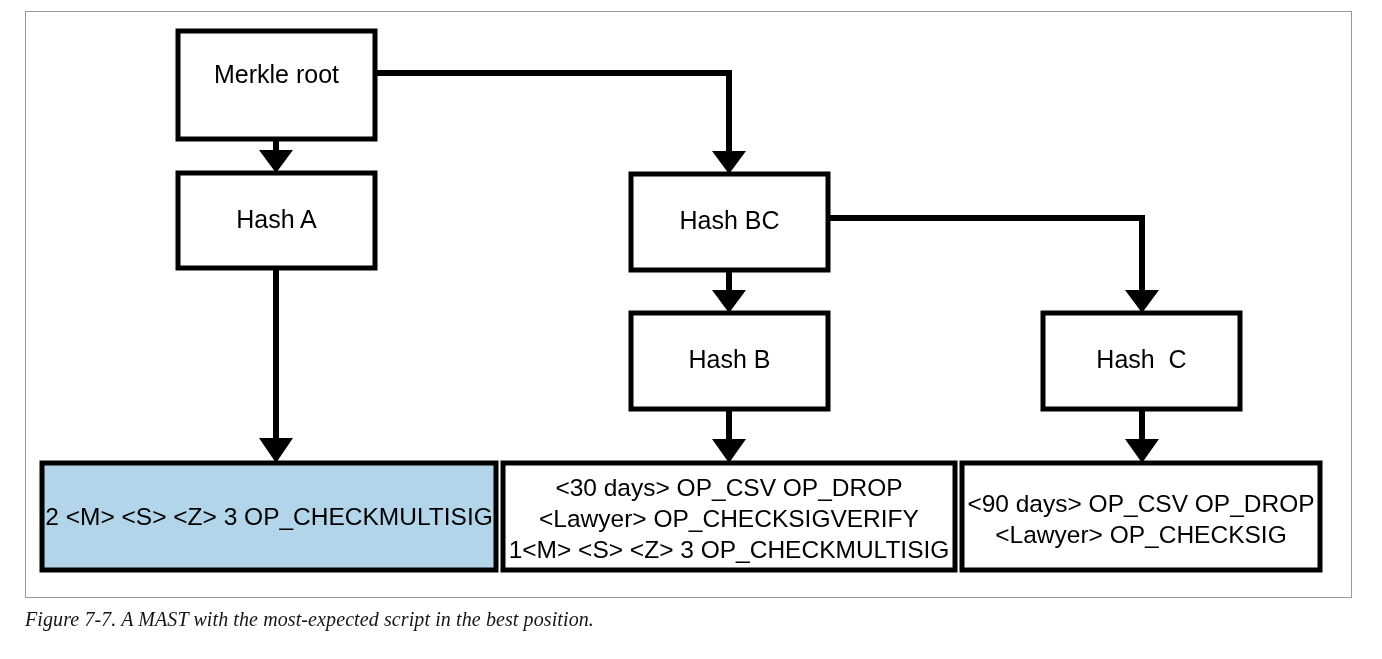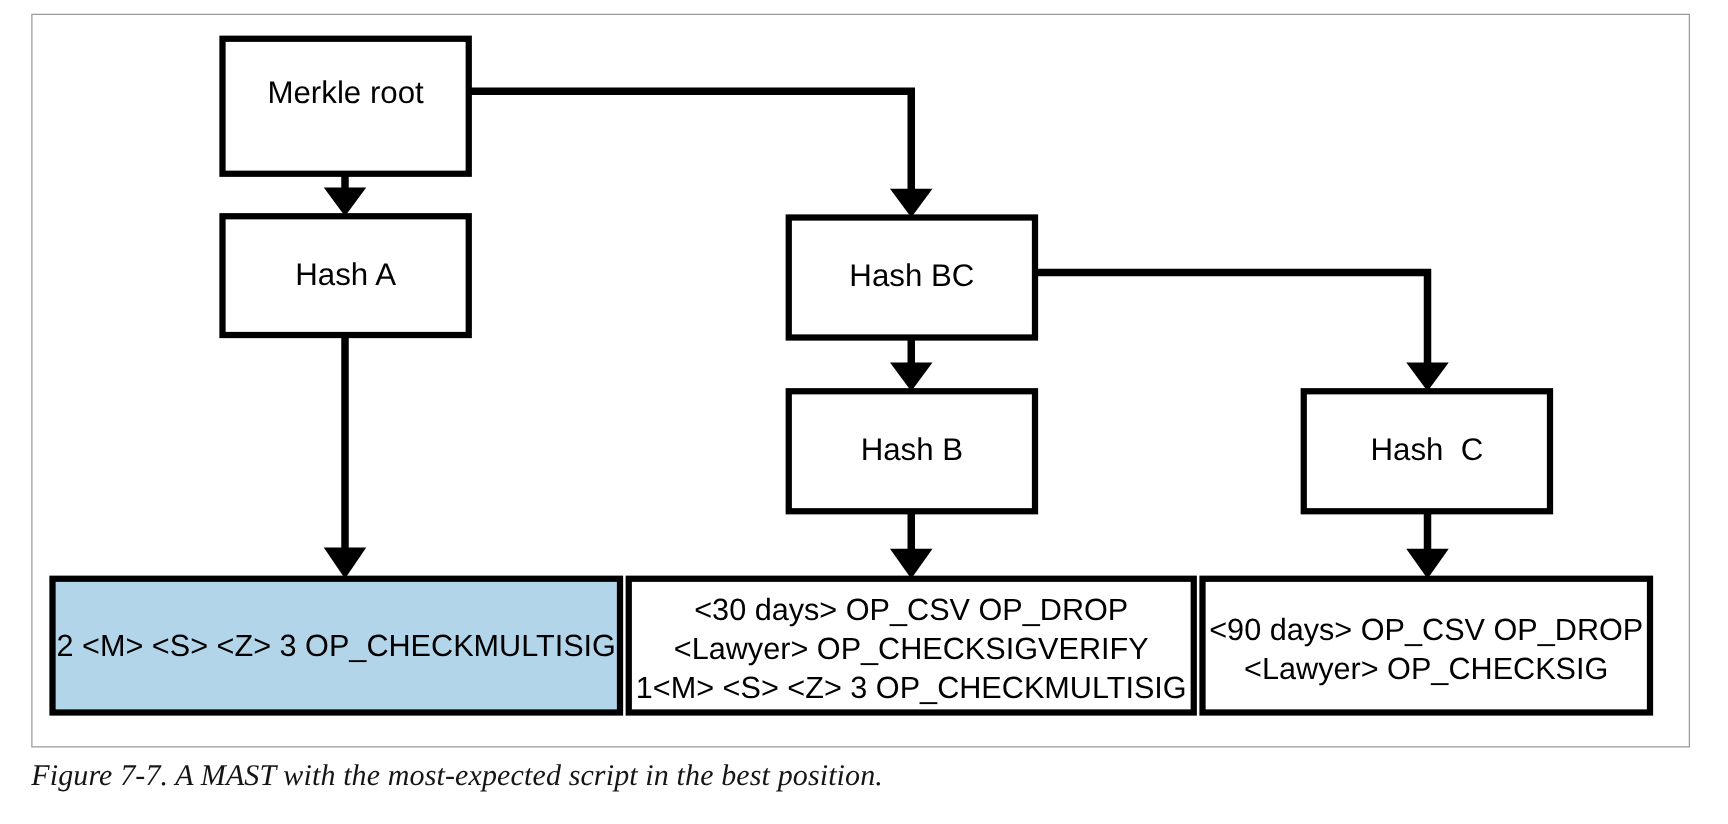--- a/index.html
+++ b/index.html
@@ -69,21 +69,21 @@
   .arrowhead {
     fill: #000000;
   }
   #caption {
     position: absolute;
     left: 25px;
     top: 608px;
     width: 1330px;
     font-family: "Liberation Serif", serif;
     font-style: italic;
-    font-size: 24px;
+    font-size: 20px;
     color: #151515;
     letter-spacing: 0.1px;
     white-space: pre;
   }
 </style>
 </head>
 <body>
 
 <div id="page">
 

